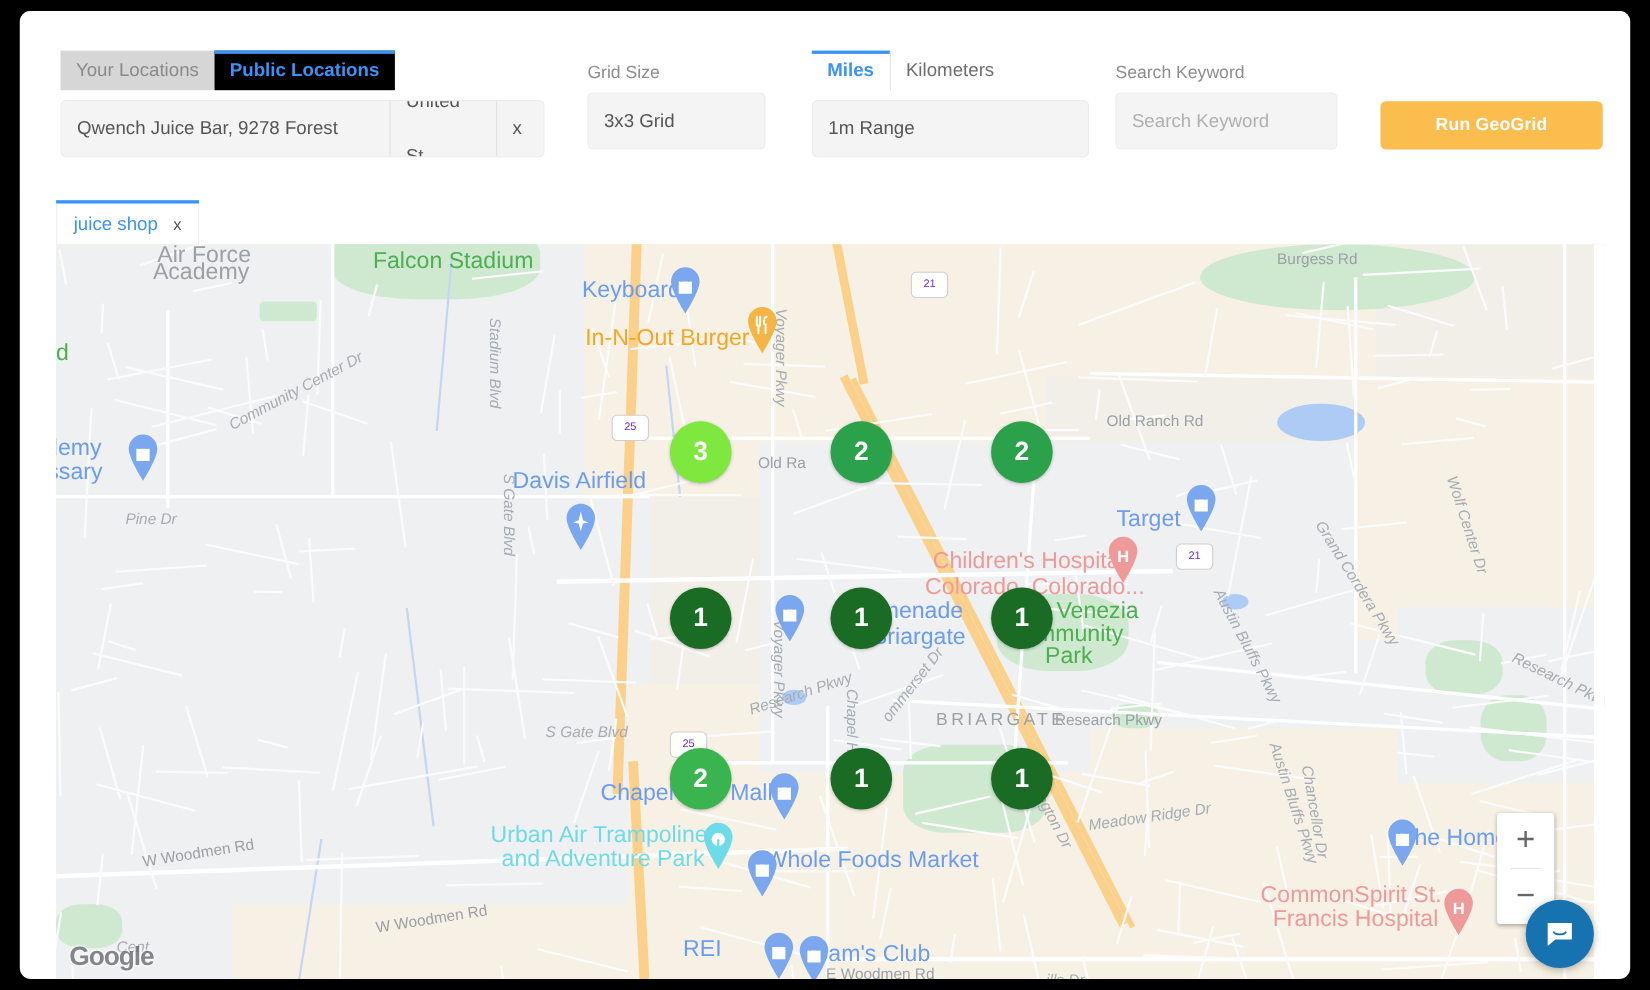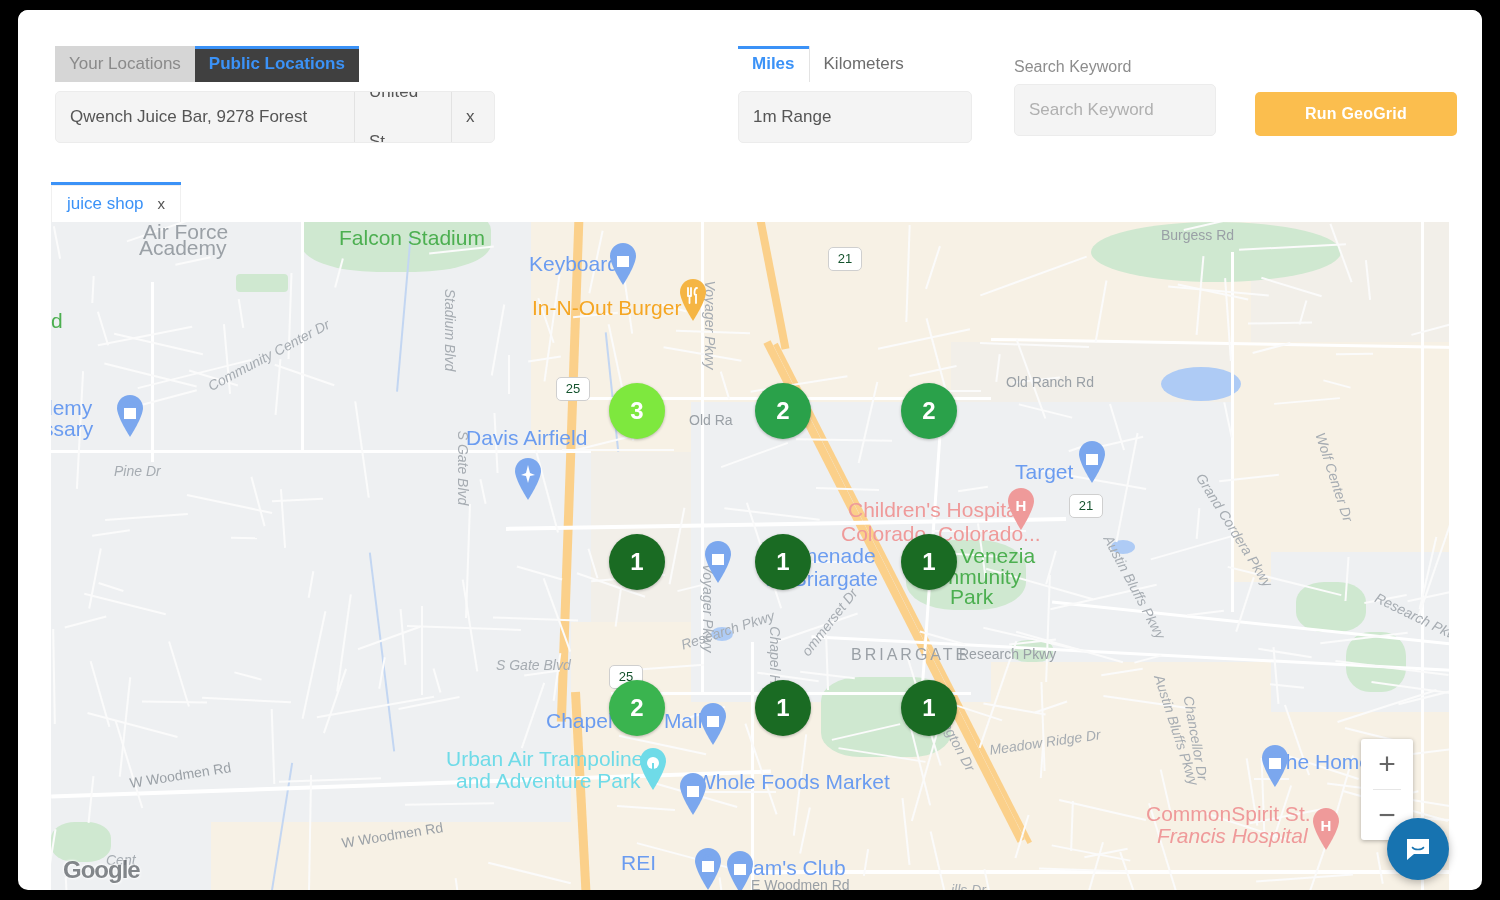--- a/index.html
+++ b/index.html
@@ -25,21 +25,21 @@
   }
   .field-group { position: absolute; }
 
   .tabrow { display: flex; align-items: flex-end; height: 36px; }
   .tab {
     font-size: 17px; padding: 8px 14px 9px 14px;
     color: #8a8a8a; background: #d6d6d6; cursor: pointer;
     line-height: 19px; white-space: nowrap;
   }
   .tab.active {
-    background: #404040; color: #3b92f7; font-weight: bold;
+    background: #000000; color: #3b92f7; font-weight: bold;
     border-top: 3px solid #3b92f7; padding-top: 5px;
   }
 
   .inputbox {
     background: #f4f4f4; border: 1px solid #ececec; border-radius: 5px;
     height: 52px; display: flex; align-items: center;
     font-size: 17px; color: #555;
   }
   .inputbox .seg { padding: 0 14px; line-height: 50px; height: 100%; display:flex; align-items:center;}
   .inputbox .divider { width: 1px; height: 100%; background: #e2e2e2; }
@@ -93,22 +93,22 @@
   .mlabel.street { font-size: 14px; color: #a6acb2; font-style: italic; }
   .mlabel.road-name { font-size: 14px; color: #9aa0a6; }
   .mlabel.area { font-size: 16px; color: #9aa0a6; letter-spacing: 3px; }
   .mlabel.big { font-size: 21px; }
 
   .pin {
     position: absolute; width: 34px; height: 44px;
   }
   .shield {
     position: absolute; width: 34px; height: 24px; border-radius: 5px;
-    background: #fff; border: 1px solid #cfcfcf; color: #14532d;
-    font-size: 13px; line-height: 22px; text-align: center;
+    background: #fff; border: 1px solid #cfcfcf; color: #6d28d9;
+    font-size: 10px; line-height: 22px; text-align: center;
   }
 
   .gridmarker {
     position: absolute; width: 56px; height: 56px; border-radius: 50%;
     color: #fff; font-size: 24px; font-weight: bold;
     display: flex; align-items: center; justify-content: center;
     cursor: pointer; box-shadow: 0 1px 3px rgba(0,0,0,.25);
   }
 
   .zoomctl {
@@ -162,27 +162,33 @@
       </div>
       <div class="inputbox" style="width:440px; margin-top:9px;">
         <span class="seg" style="width:298px; overflow:hidden;">Qwench Juice Bar, 9278 Forest</span>
         <span class="divider"></span>
         <span class="seg" style="width:96px; overflow:hidden;">United St</span>
         <span class="divider"></span>
         <span class="seg">x</span>
       </div>
     </div>
 
+    <div class="field-group" style="left:516px; top:48px;">
+      <div class="smalllabel">Grid Size</div>
+      <div class="inputbox" style="width:162px;">
+        <span class="seg">3x3 Grid</span>
+      </div>
+    </div>
 
     <div class="field-group" style="left:720px; top:36px;">
       <div class="tabrow">
         <div class="tab active" style="background:#fff;">Miles</div>
         <div class="tab" style="background:#fff; color:#6d6d6d; border-left:1px solid #e3e3e3;">Kilometers</div>
       </div>
-      <div class="inputbox" style="width:234px; margin-top:9px;">
+      <div class="inputbox" style="width:252px; margin-top:9px;">
         <span class="seg">1m Range</span>
       </div>
     </div>
 
     <div class="field-group" style="left:996px; top:48px;">
       <div class="smalllabel">Search Keyword</div>
       <div class="inputbox" style="width:202px;">
         <span class="seg placeholder">Search Keyword</span>
       </div>
     </div>
@@ -529,21 +535,21 @@
           <div class="mlabel road-name" style="left: 290px; top: 605px; transform: rotate(-9deg);">W Woodmen Rd</div>
           <div class="mlabel road-name" style="left: 700px; top: 655px;">E Woodmen Rd</div>
           <div class="mlabel poi-blue big" style="left: 495px; top: 487px;">Chapel Hills Mall</div>
           <div class="mlabel poi-cyan big" style="left: 395px; top: 525px;">Urban Air Trampoline</div>
           <div class="mlabel poi-cyan big" style="left: 405px; top: 547px;">and Adventure Park</div>
           <div class="mlabel poi-blue big" style="left: 645px; top: 548px;">Whole Foods Market</div>
           <div class="mlabel poi-blue big" style="left: 570px; top: 629px;">REI</div>
           <div class="mlabel poi-blue big" style="left: 688px; top: 634px;">Sam's Club</div>
           <div class="mlabel poi-blue big" style="left: 1222px; top: 528px;">The Home De</div>
           <div class="mlabel poi-red big" style="left: 1095px; top: 580px;">CommonSpirit St.</div>
-          <div class="mlabel poi-red big" style="left: 1106px; top: 602px; font-style: italic;">Francis Hospital</div>
+          <div class="mlabel poi-red big" style="left: 1106px; top: 602px;">Francis Hospital</div>
           <div class="mlabel poi-blue big" style="left: -10px; top: 174px;">demy</div>
           <div class="mlabel poi-blue big" style="left: -8px; top: 195px;">ssary</div>
           <div class="mlabel poi-green big" style="left: 0px; top: 87px;">d</div>
           <div class="mlabel street" style="left: 55px; top: 630px;">Cent</div>
           <div class="mlabel street" style="left: 900px; top: 660px;">ills Dr</div>
         </div>
 
       <div id="map-pins">
           <div class="pin" style="left: 555px; top: 20px;"><svg width="34" height="44" viewBox="0 0 34 44">
               <path d="M17 1C9.8 1 4 6.8 4 14c0 9 13 29 13 29s13-20 13-29C30 6.8 24.2 1 17 1z" fill="#7ba7ee"></path>

